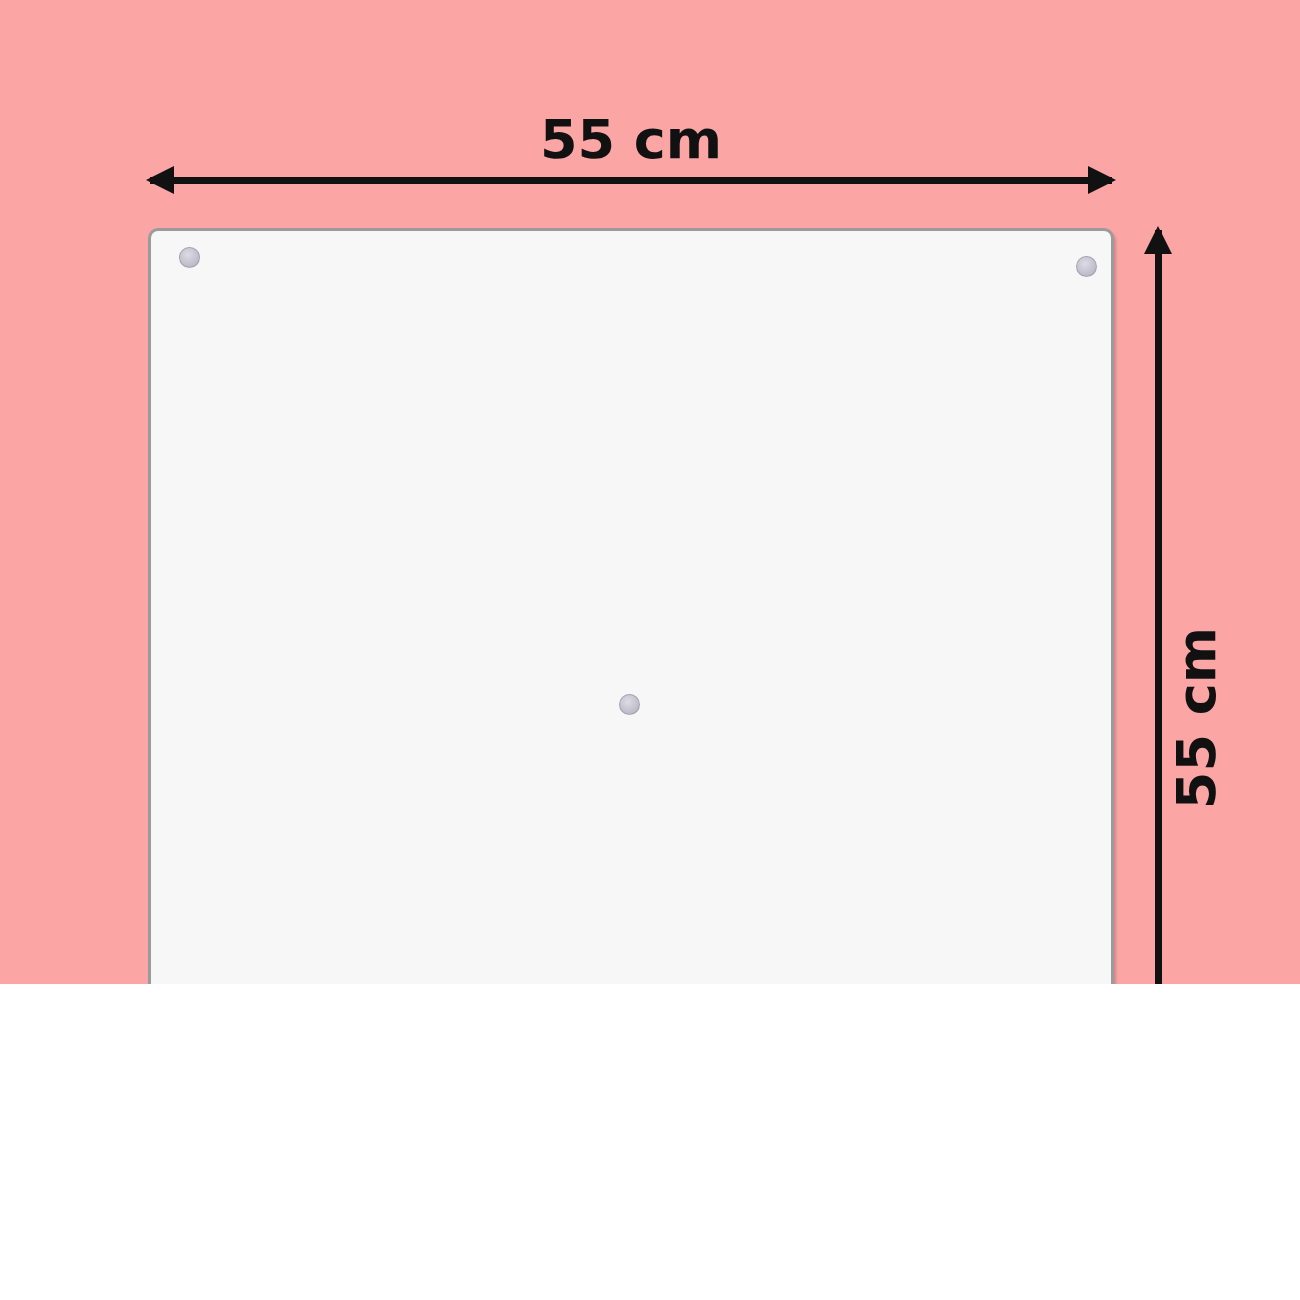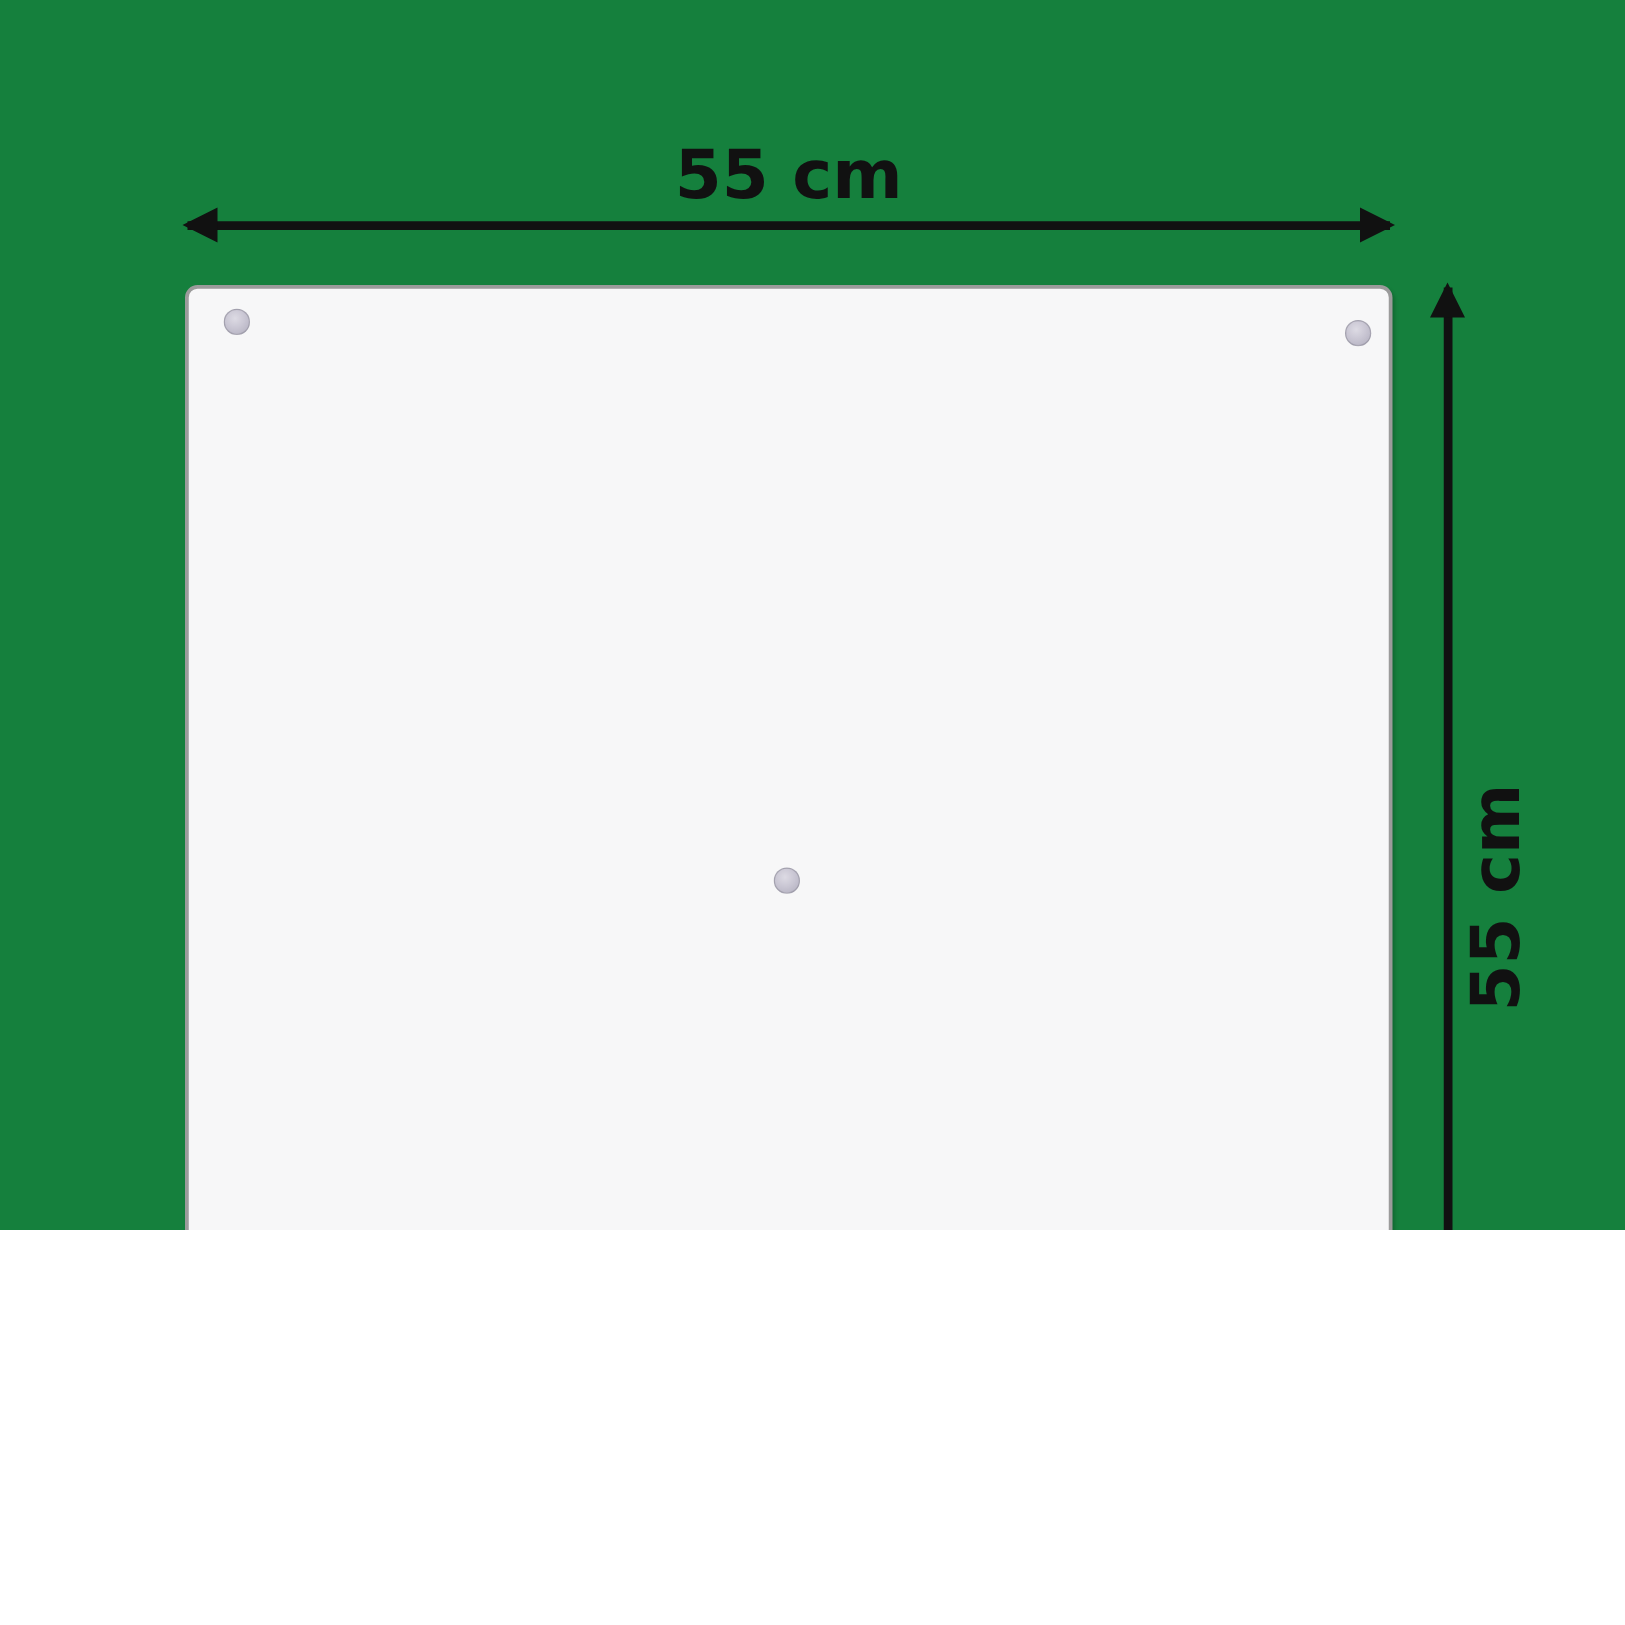--- a/index.html
+++ b/index.html
@@ -5,21 +5,21 @@
   html, body {
     margin: 0;
     padding: 0;
     background: #ffffff;
     font-family: "DejaVu Sans", "Liberation Sans", sans-serif;
   }
   .stage {
     position: relative;
     width: 1300px;
     height: 984px;
-    background: #15803d;
+    background: #fca5a5;
     overflow: hidden;
   }
 
   
   .panel {
     position: absolute;
     left: 148px;
     top: 228px;
     width: 966px;
     height: 962px;

